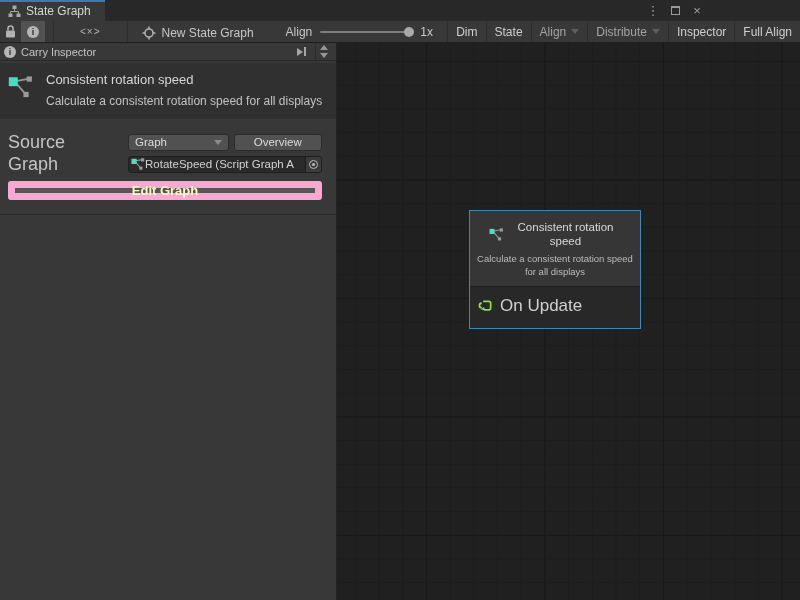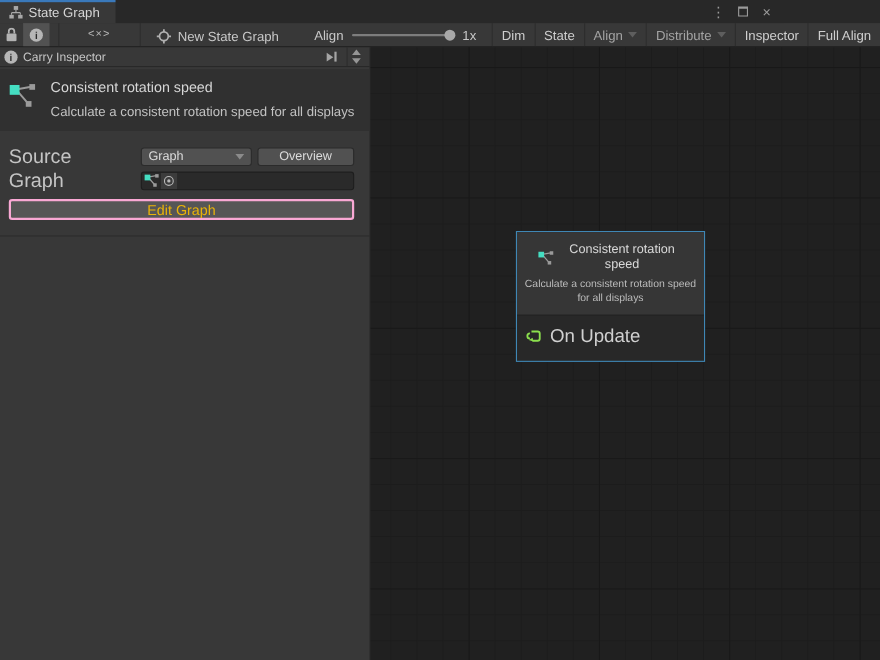--- a/index.html
+++ b/index.html
@@ -59,21 +59,21 @@
   .row-controls { flex:1; display:flex; gap:5px; }
   .dropdown { flex:1; background:#515151; border:1px solid #2b2b2b; border-radius:3px; height:17px; display:flex; align-items:center; padding:0 6px; font-size:11.5px; color:#dcdcdc; }
   .dropdown .caret { margin-left:auto; }
   .btn { background:#515151; border:1px solid #2b2b2b; border-radius:3px; height:17px; display:flex; align-items:center; justify-content:center; font-size:11.5px; color:#dcdcdc; }
   .convert-btn { flex:1; }
   .obj-field { flex:1; background:#2a2a2a; border:1px solid #1e1e1e; border-radius:3px; height:17px; display:flex; align-items:center; padding:0 0 0 2px; overflow:hidden; }
   .obj-text { font-size:11.5px; color:#d2d2d2; white-space:nowrap; overflow:hidden; flex:1; }
   .obj-picker { flex:none; width:16px; height:100%; background:#3c3c3c; display:flex; align-items:center; justify-content:center; border-left:1px solid #1e1e1e; }
   .picker-ring { width:9px; height:9px; border:1.5px solid #b9b9b9; border-radius:50%; display:flex; align-items:center; justify-content:center; }
   .picker-dot { width:3px; height:3px; border-radius:50%; background:#b9b9b9; }
-  .edit-btn { margin:8px 14px 0 8px; height:19px; background:#565656; border:2px solid #f9a8d4; border-radius:3px; display:flex; align-items:center; justify-content:center; font-size:13px; color:#eab308; }
+  .edit-btn { margin:8px 14px 0 8px; height:19px; background:#565656; border:7px solid #f9a8d4; border-radius:3px; display:flex; align-items:center; justify-content:center; font-size:13px; color:#fef9c3;font-weight:bold; }
   .insp-divider { margin-top:14px; height:1px; background:#2b2b2b; }
 
   
   .canvas {
     position:absolute; left:337px; top:43px; width:463px; height:557px;
     background-color:#202020;
     background-image:
       linear-gradient(to right, #181818 1px, transparent 1px),
       linear-gradient(to bottom, #181818 1px, transparent 1px),
       linear-gradient(to right, #1c1c1c 1px, transparent 1px),
@@ -216,20 +216,21 @@
     <div class="row">
       <span class="row-label">Graph</span>
       <div class="row-controls">
         <div class="obj-field">
           <svg width="14" height="14" viewBox="0 0 16 16" style="flex:none">
             <path d="M4 4.5 L12.5 3 M4 4.5 L10.5 12" stroke="#9a9a9a" stroke-width="1.3" fill="none"></path>
             <rect x="0.5" y="2" width="6" height="6" fill="#45dec2"></rect>
             <rect x="11.5" y="1.5" width="3.6" height="3.6" fill="#9a9a9a"></rect>
             <rect x="9.5" y="11" width="3.6" height="3.6" fill="#9a9a9a"></rect>
           </svg>
+          <span class="obj-text">RotateSpeed (Script Graph A</span>
           <div class="obj-picker">
             <span class="picker-ring">
                 <span class="picker-dot"></span>
               </span>
           </div>
         </div>
       </div>
     </div>
   </div>
 

